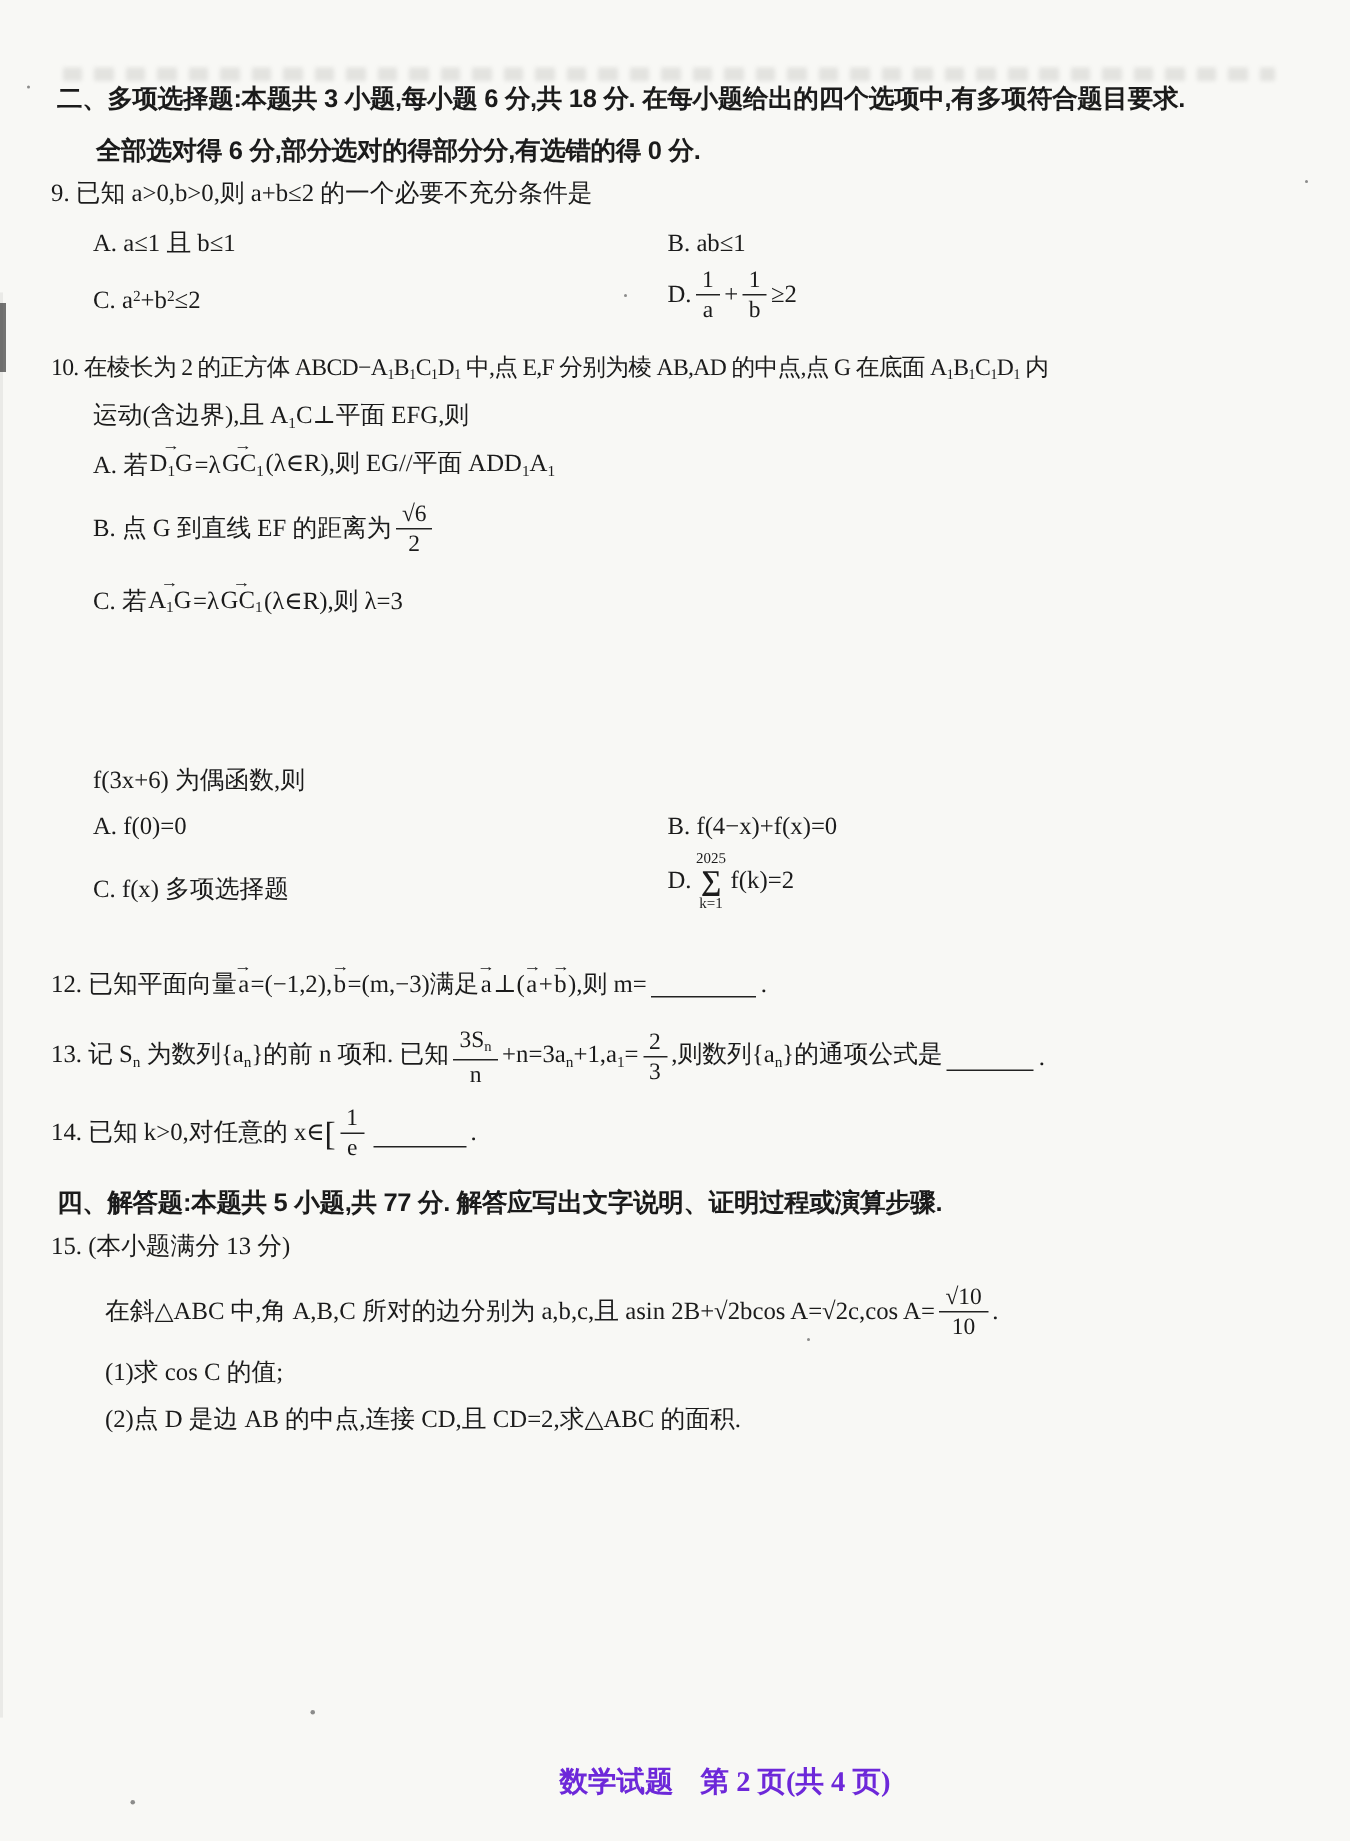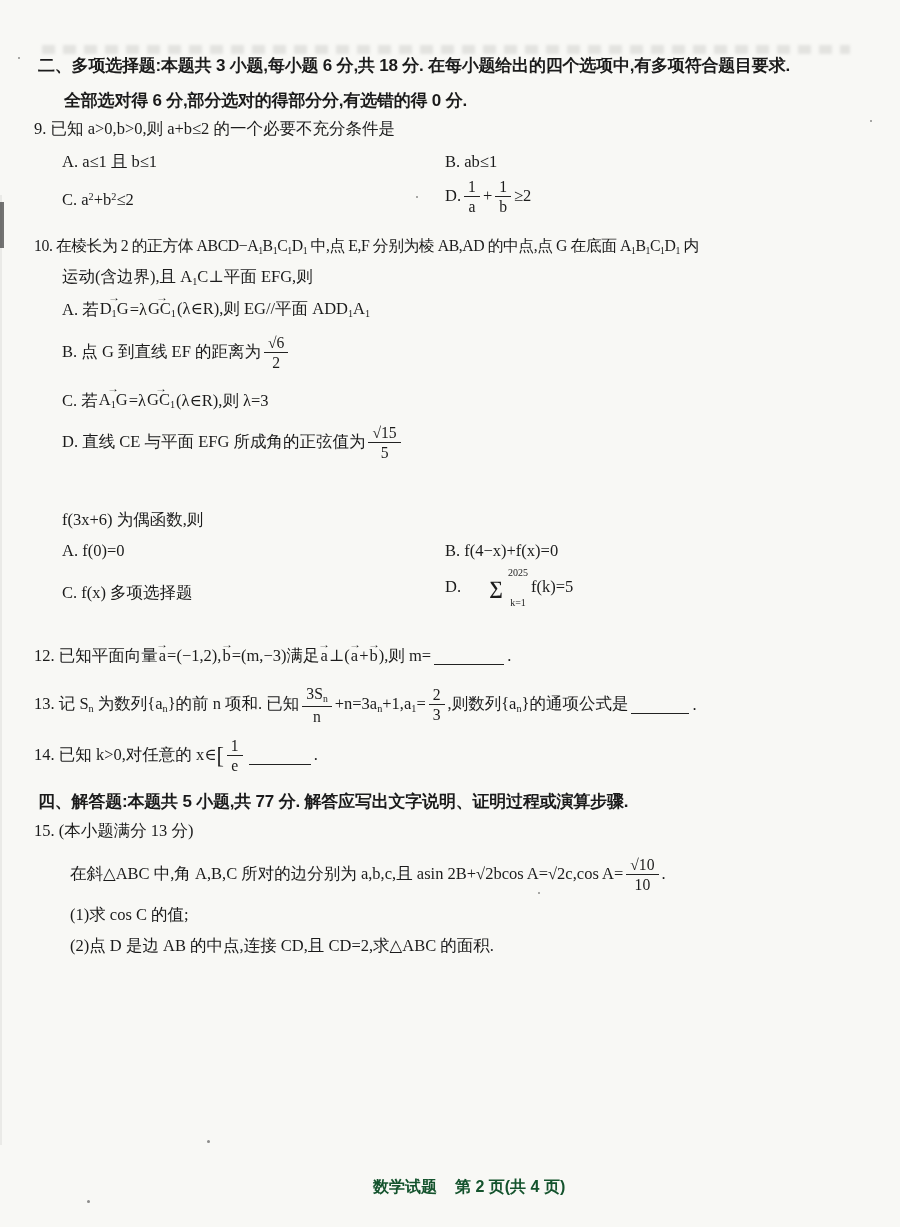--- a/index.html
+++ b/index.html
@@ -13,26 +13,26 @@
   .hdr{font-weight:700;font-size:17px;font-family:"Liberation Sans","DejaVu Sans",sans-serif;letter-spacing:-0.2px;}
   .tight{font-size:15.8px;letter-spacing:-0.45px;}
   .mathrow{display:flex;align-items:center;}
   .mathrow > span{flex:0 0 auto;}
   sub{font-size:0.62em;vertical-align:-0.3em;}
   sup{font-size:0.62em;vertical-align:0.45em;}
   .frac{display:inline-flex;flex-direction:column;align-items:center;vertical-align:middle;margin:0 3px;line-height:1.1;font-size:0.95em;}
   .frac .num{padding:0 4px 1px;border-bottom:1.4px solid #222;}
   .frac .den{padding-top:1px;}
   .sum{display:inline-flex;flex-direction:column;align-items:center;vertical-align:middle;line-height:1;margin:0 3px;}
-  .sum .sum-top,.sum .sum-bot{font-size:10px;line-height:1.1;margin-left:44px;}
+  .sum .sum-top,.sum .sum-bot{font-size:10px;line-height:1.1;}
   .sum .sum-sigma{font-size:19px;line-height:1;font-weight:600;}
   .vec{position:relative;display:inline-block;margin:0 1px;}
   .vec .vec-arrow{position:absolute;top:-0.78em;left:50%;transform:translateX(-50%) scaleX(1.25);font-size:0.58em;}
   .blank{display:inline-block;border-bottom:1.6px solid #222;height:1.05em;vertical-align:baseline;margin:0 3px;}
-  .footer{font-family:Liberation Sans, sans-serif;font-weight:700;font-size:16px;color:#14532d;}
+  .footer{font-family:Liberation Serif, serif;font-weight:700;font-size:19px;color:#6d28d9;}
   .footer .fgap{display:inline-block;width:18px;}
   .speck{position:absolute;background:#333;border-radius:50%;opacity:.55;}
   .scan-edge-nub{position:absolute;left:0;top:202px;width:4px;height:46px;background:#3b3b3b;opacity:.7;}
   .scan-edge-line{position:absolute;left:0;top:195px;width:2px;height:950px;background:#999;opacity:.15;}
   .ghost-strip{position:absolute;left:42px;top:45px;width:808px;height:9px;opacity:.22;filter:blur(1.4px);
     background:repeating-linear-gradient(90deg,#9a9a96 0 13px,transparent 13px 21px);}
 </style>
 </head>
 <body>
 
@@ -85,40 +85,33 @@
       <span class="den">2</span>
     </span>
   </div>
   <div class="line mathrow" style="top:390px;left:62px">
     <span>C. 若</span>
     <span class="vec"><span class="vec-arrow">→</span><span>A<sub>1</sub>G</span></span>
     <span>=λ </span>
     <span class="vec"><span class="vec-arrow">→</span><span>GC<sub>1</sub></span></span>
     <span>(λ∈R),则 λ=3</span>
   </div>
-  <div class="line mathrow" style="top:424px;left:62px">
-    <span>D. 直线 CE 与平面 EFG 所成角的正弦值为</span>
-    <span class="frac">
-      <span class="num">√15</span>
-      <span class="den">5</span>
-    </span>
-  </div>
 
   <div class="line" style="top:510px;left:62px">f(3x+6) 为偶函数,则</div>
   <div class="line" style="top:541px;left:62px">A. f(0)=0</div>
   <div class="line" style="top:541px;left:445px">B. f(4−x)+f(x)=0</div>
   <div class="line" style="top:583px;left:62px">C. f(x) 多项选择题</div>
   <div class="line mathrow" style="top:567px;left:445px">
     <span>D.</span>
     <span class="sum">
       <span class="sum-top">2025</span>
       <span class="sum-sigma">∑</span>
       <span class="sum-bot">k=1</span>
     </span>
-    <span>f(k)=5</span>
+    <span>f(k)=2</span>
   </div>
 
 
   <div class="line mathrow" style="top:646px;left:34px">
     <span>12. 已知平面向量 </span>
     <span class="vec"><span class="vec-arrow">→</span><span>a</span></span>
     <span>=(−1,2),</span>
     <span class="vec"><span class="vec-arrow">→</span><span>b</span></span>
     <span>=(m,−3)满足 </span>
     <span class="vec"><span class="vec-arrow">→</span><span>a</span></span>

